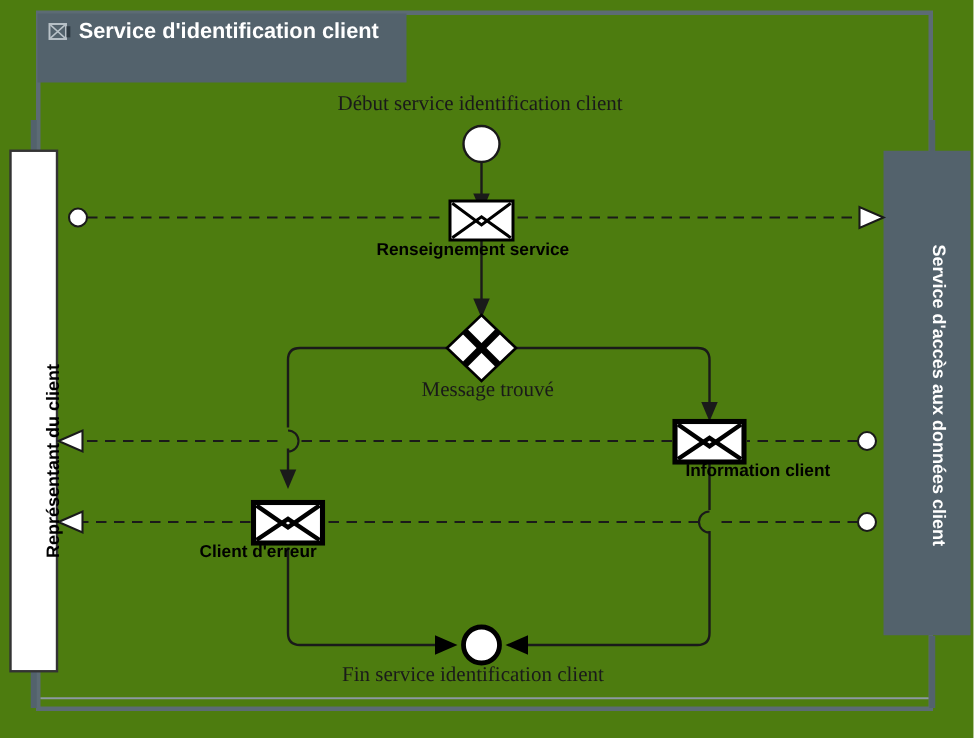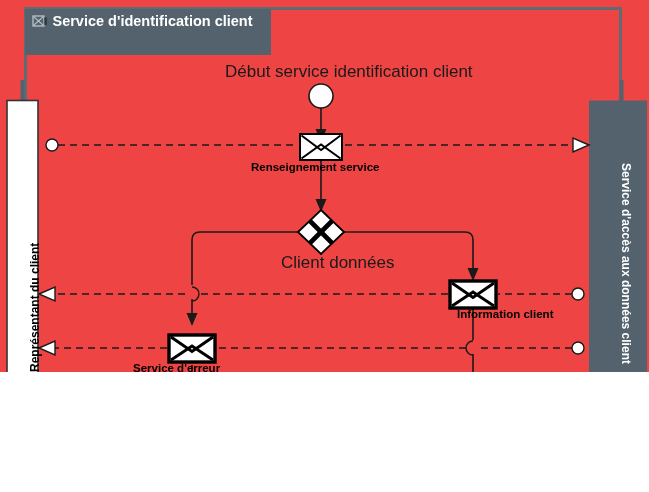--- a/index.html
+++ b/index.html
@@ -6,39 +6,40 @@
     margin: 0;
     padding: 0;
     background: #ffffff;
   }
   body {
     font-family: "Liberation Sans", sans-serif;
   }
   #stage {
     position: relative;
     width: 649px;
-    height: 372px;
-    background: #ef4444;
+    height: 492px;
+    background: #4d7c0f;
     overflow: hidden;
   }
   #stage svg {
     position: absolute;
     left: 0;
     top: 0;
   }
   .lbl {
     position: absolute;
     color: #000000;
     white-space: nowrap;
     line-height: 1.15;
   }
   .lbl-plain {
-    font-size: 17px;
+    font-size: 14px;
     color: #1a1a1a;
     font-weight: normal;
+    font-family: Liberation Serif, serif;
   }
   .lbl-bold {
     font-size: 11.5px;
     font-weight: bold;
     color: #000000;
   }
   .banner-text {
     position: absolute;
     color: #ffffff;
     font-size: 14.5px;
@@ -160,24 +161,25 @@
     <circle cx="321" cy="430" r="12" fill="#ffffff" stroke="#000000" stroke-width="3.2"></circle>
 
   </svg>
 
   <div class="banner-text" style="left:50px; top:13px; width:205px;">Service d'identification client</div>
 
   <div class="lbl lbl-plain" style="left:225px; top:62px;">Début service identification client</div>
 
   <div class="lbl lbl-bold" style="left:251px; top:161px;">Renseignement service</div>
 
-  <div class="lbl lbl-plain" style="left:281px; top:253px;">Client données</div>
+  <div class="lbl lbl-plain" style="left:281px; top:253px;">Message trouvé</div>
 
   <div class="lbl lbl-bold" style="left:421px; top:308px;padding-left:36px;">Information client</div>
 
-  <div class="lbl lbl-bold" style="left:133px; top:362px;">Service d'erreur</div>
+  <div class="lbl lbl-bold" style="left:133px; top:362px;">Client d'erreur</div>
 
+  <div class="lbl lbl-plain" style="left:228px; top:443px;">Fin service identification client</div>
 
   <div class="pool-text-left" style="left:28px; top:372px; transform: rotate(-90deg);">Représentant du client</div>
 
   <div class="pool-text-right" style="left:633px; top:163px; transform: rotate(90deg); width:200px;">Service d'accès aux données client</div>
 
 </div>
 
 </body></html>

